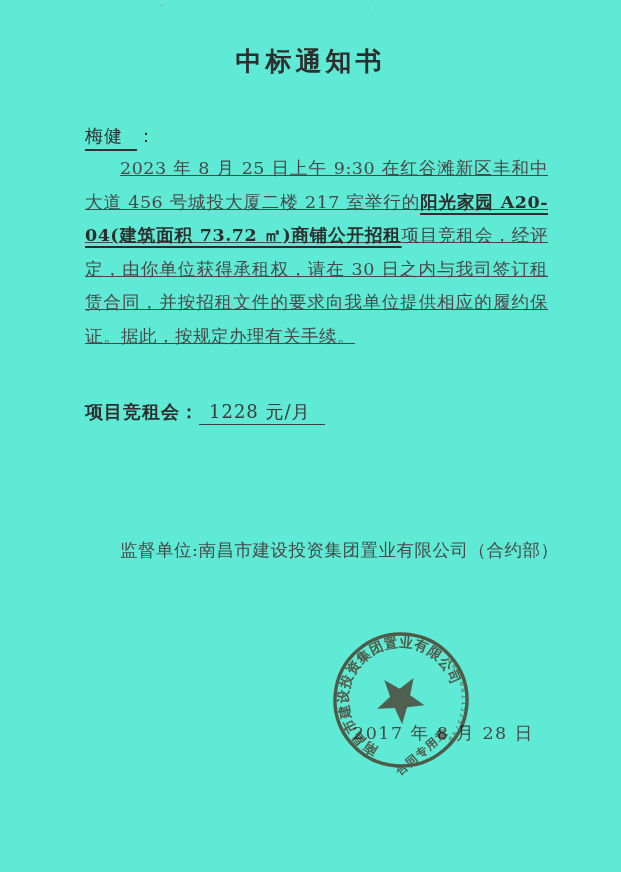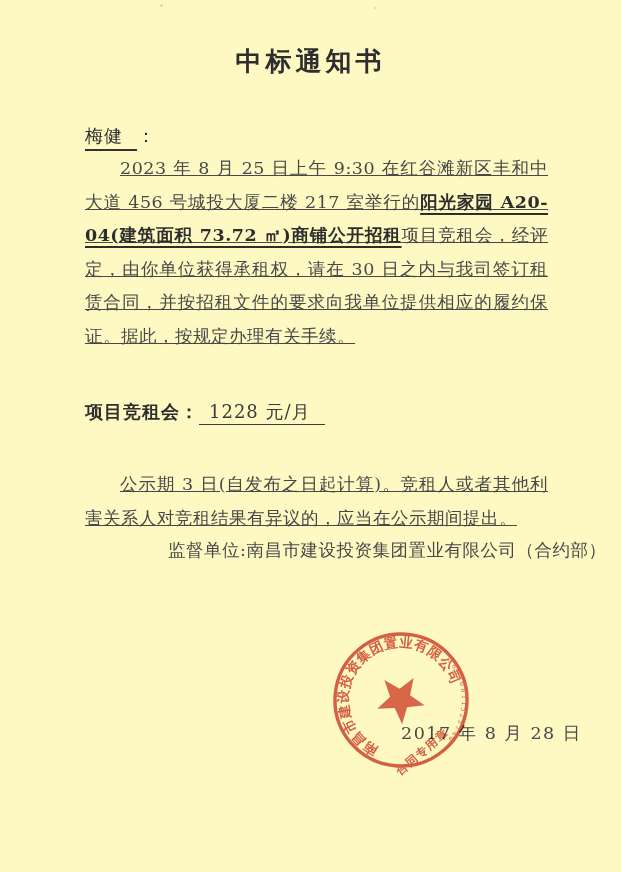--- a/index.html
+++ b/index.html
@@ -1,20 +1,20 @@
 <!DOCTYPE html>
 <html><head>
 <meta charset="utf-8">
 <style>
   * { margin:0; padding:0; box-sizing:border-box; }
   html,body { background:#ffffff; }
   .page {
     position:relative;
     width:621px; height:872px;
-    background:#fef9c3;
+    background:#5eead4;
     overflow:hidden;
     font-family:"DejaVu Serif","Liberation Serif",serif;
     color:#454545;
   }
   .speck { position:absolute; background:#9a9a9a; border-radius:50%; opacity:.35; }
   .speck.s1 { left:160px; top:4px; width:3px; height:3px; }
   .speck.s2 { left:374px; top:7px; width:3px; height:2px; }
 
   .title {
     position:absolute; left:0; top:44px; width:100%;
@@ -55,21 +55,20 @@
   .result .value {
     border-bottom:1.6px solid #3c3c3c;
     padding:0 14px 2px 10px;
     color:#3a3a3a;
   }
   .notice { top:468px; }
   .line {
     position:absolute;
     font-size:17.5px; letter-spacing:.5px; color:#484848;
     white-space:nowrap;
-    margin-left:48px;
   }
   .supervisor { left:120px; top:538px; }
   .phone { left:120px; top:574px; }
   .lessor { left:210px; top:681px; letter-spacing:1.5px; }
   .sign-date { left:353px; top:721px; letter-spacing:1.5px; }
 
   .seal {
     position:absolute; left:306px; top:605px;
     width:190px; height:190px;
     mix-blend-mode:multiply;
@@ -95,21 +94,20 @@
   <div class="speck s2"></div>
 
   <h1 class="title">中标通知书</h1>
 
   <div class="recipient"><span class="name">梅健</span><span>：</span></div>
 
   <p class="para para1"><span>2023 年 8 月 25 日上午 9:30 在红谷滩新区丰和中大道 456 号城投大厦二楼 217 室举行的</span><span class="hl">阳光家园 A20-04(建筑面积 73.72 ㎡)商铺公开招租</span><span>项目竞租会，经评定，由你单位获得承租权，请在 30 日之内与我司签订租赁合同，并按招租文件的要求向我单位提供相应的履约保证。据此，按规定办理有关手续。</span></p>
 
   <div class="result"><span class="label">项目竞租会：</span><span class="value">1228 元/月</span></div>
 
-  <p class="para notice">公示期 3 日(自发布之日起计算)。竞租人或者其他利害关系人对竞租结果有异议的，应当在公示期间提出。</p>
 
   <div class="line supervisor">监督单位:南昌市建设投资集团置业有限公司（合约部）</div>
 
   <div class="line sign-date">2017 年 8 月 28 日</div>
 
   <svg class="seal" viewBox="0 0 190 190" aria-hidden="true">
     <g transform="rotate(-40 95 95)">
       <circle class="ring" cx="95" cy="95" r="66"></circle>
       <polygon class="star" points="95,69 101.2,85.5 118.8,86.3 105,97.2 109.7,114.2 95,104.5 80.3,114.2 85,97.2 71.2,86.3 88.8,85.5"></polygon>
       <path id="sealArc" d="M 47 117.4 A 53 53 0 1 1 143 117.4" fill="none"></path>

